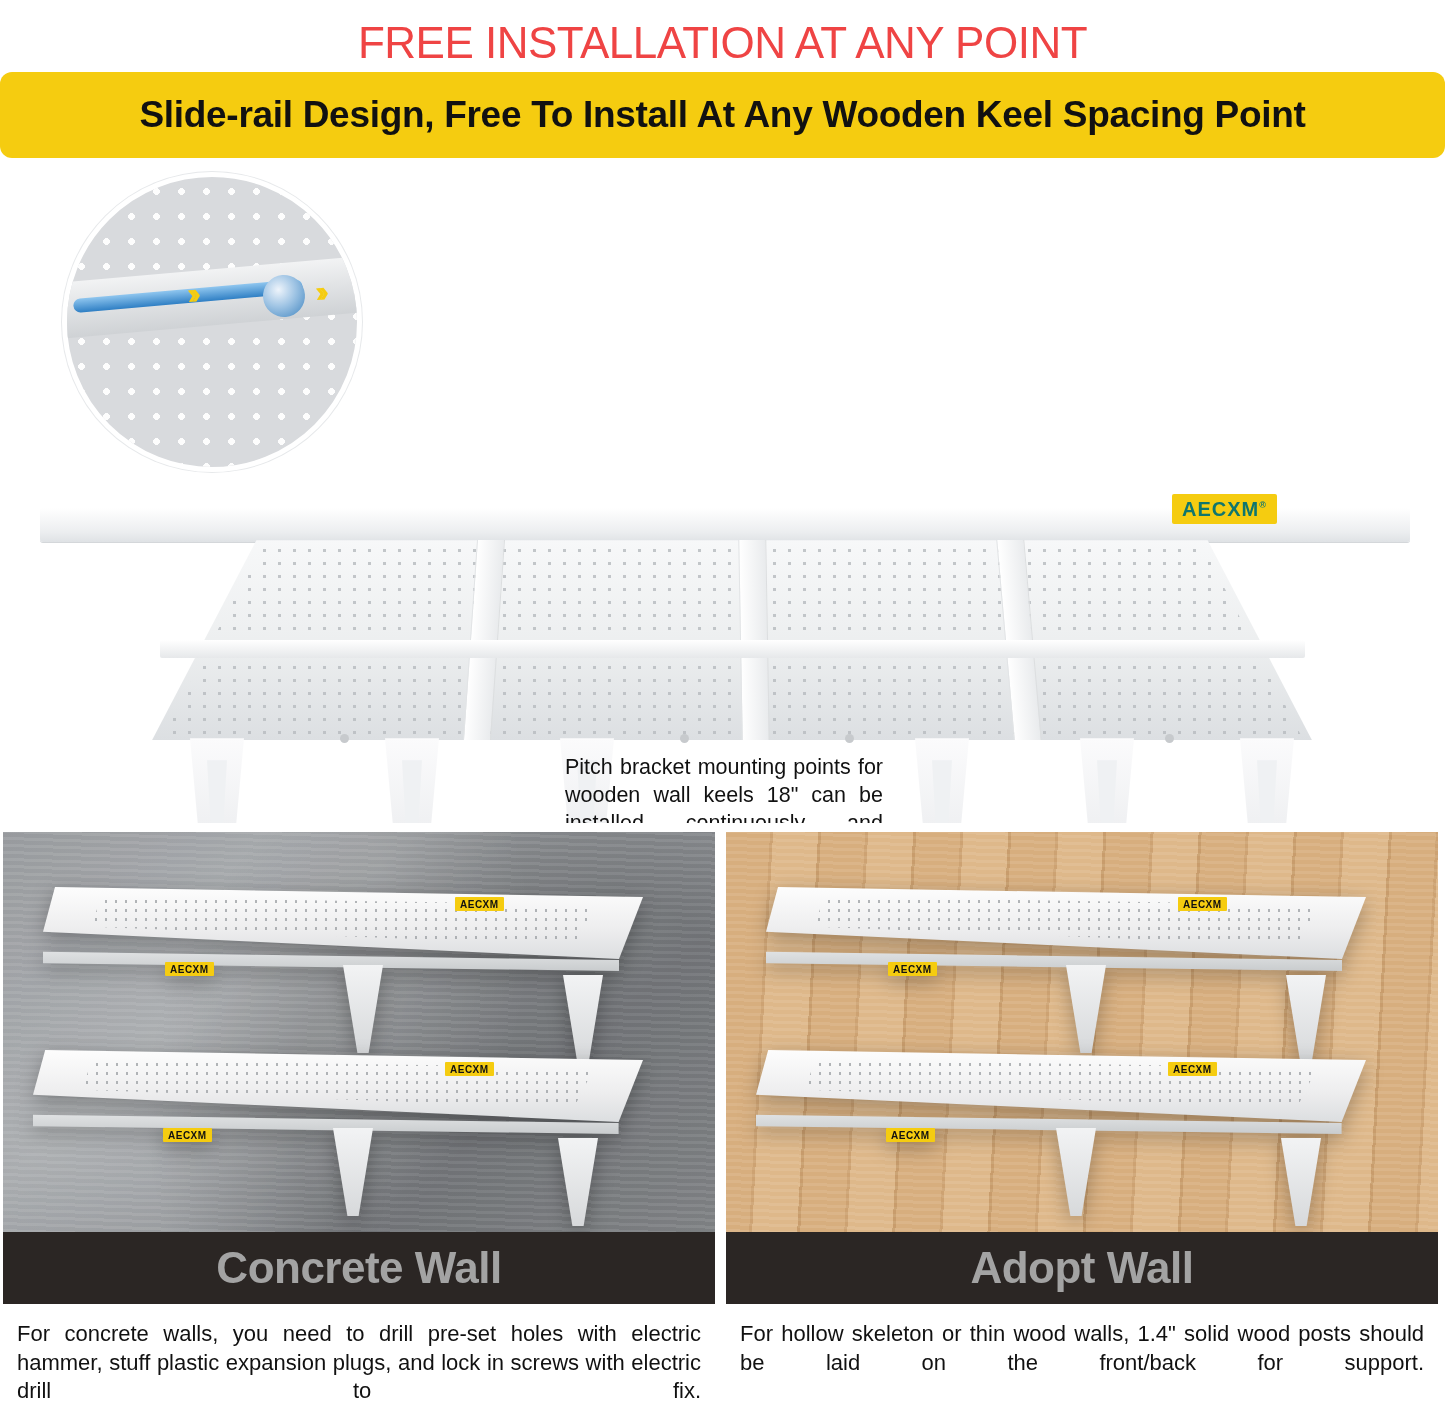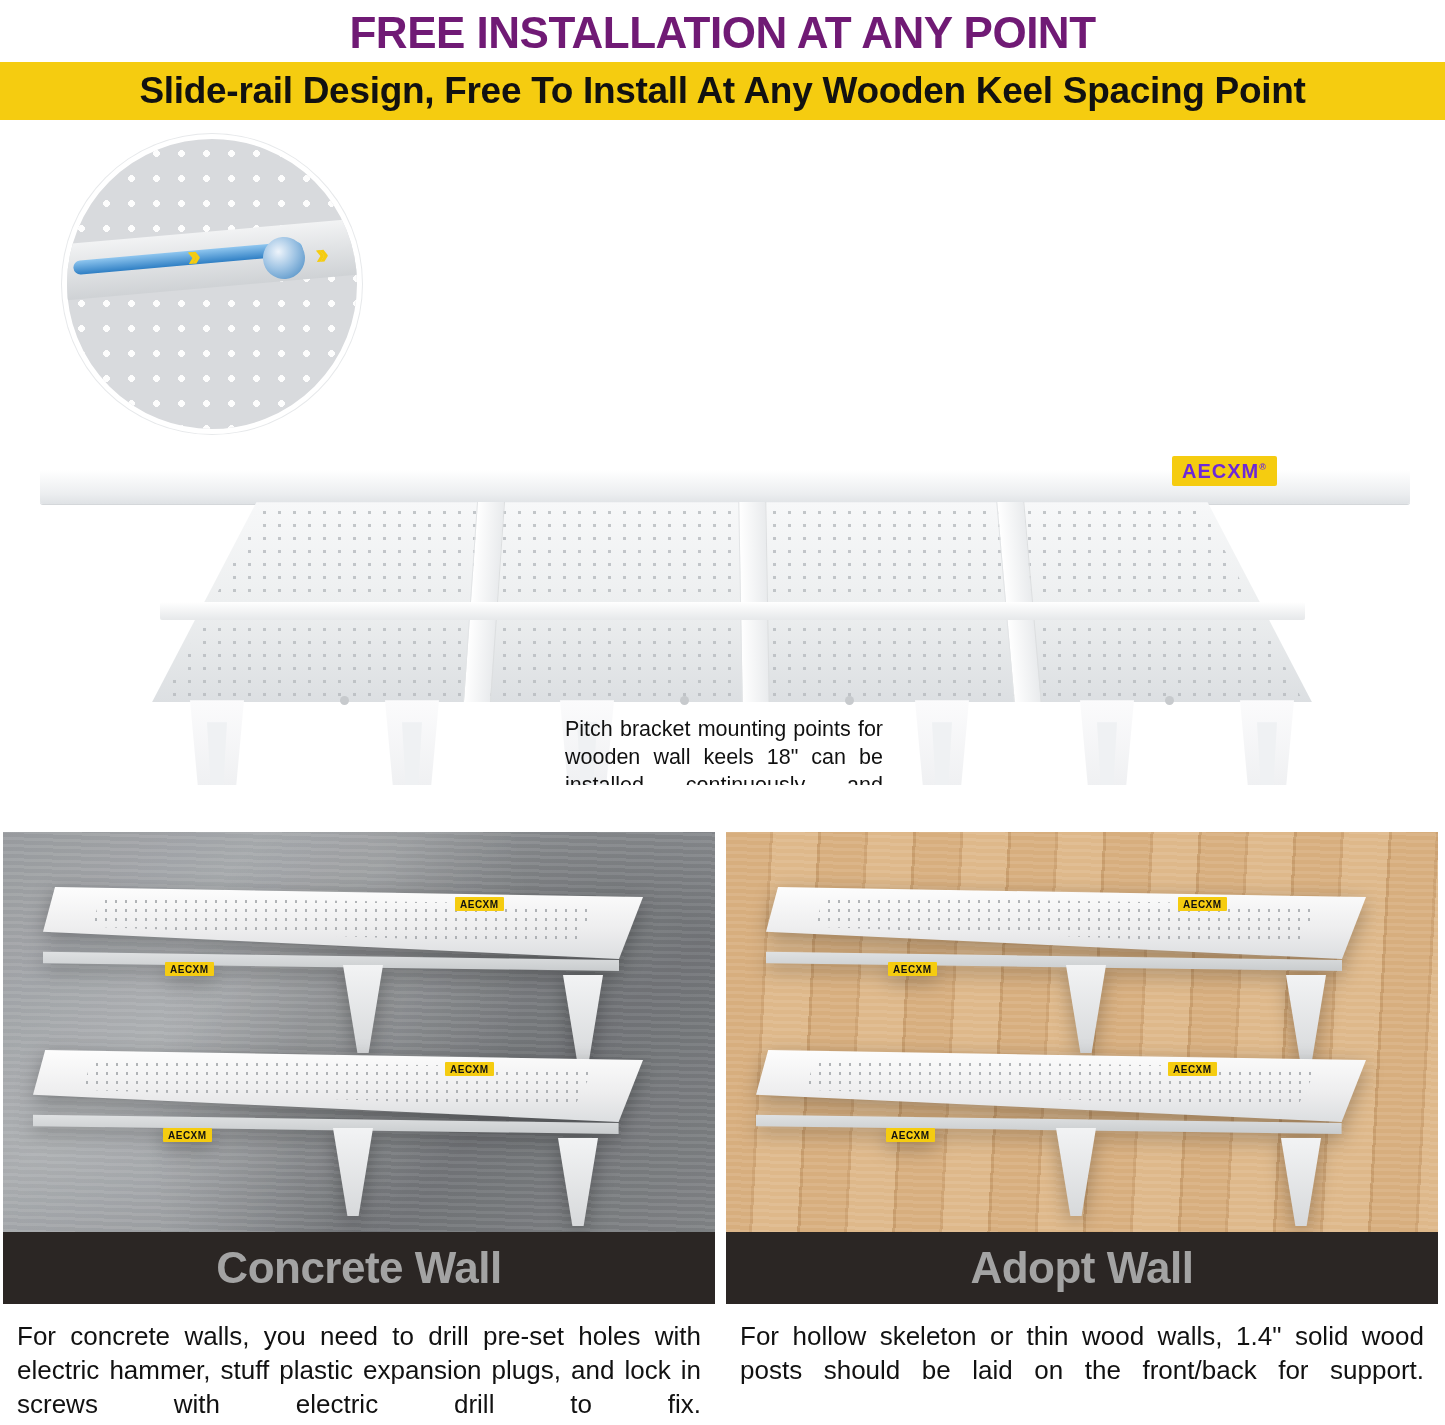--- a/index.html
+++ b/index.html
@@ -13,32 +13,33 @@
     font-family: "Liberation Sans", sans-serif;
     color: #111;
     overflow: hidden;
     position: relative;
   }
 
   
   .headline {
     text-align: center;
     font-size: 44px;
-    font-weight: bold;
+    font-weight: normal;
     letter-spacing: -0.5px;
-    padding: 10px 0 6px;
+    padding: 20px 0 6px;
     line-height: 1.05;
-    color: #701a75;
+    color: #ef4444;
   }
   .subbar {
     background: #f5cc10;
-    height: 58px;
+    height: 86px;
     display: flex;
     align-items: center;
     justify-content: center;
+    border-radius: 12px;
   }
   .subbar .txt {
     font-size: 37px;
     font-weight: bold;
     color: #111;
     letter-spacing: -0.3px;
     white-space: nowrap;
   }
 
   
@@ -202,21 +203,21 @@
     width: 9px; height: 9px;
     border-radius: 50%;
     background: #c7cacd;
   }
 
   .brand-badge {
     position: absolute;
     left: 1172px;
     top: 336px;
     background: #f5cc10;
-    color: #6d28d9;
+    color: #0f766e;
     font-size: 20px;
     font-weight: bold;
     letter-spacing: 1px;
     padding: 4px 10px 3px;
     border-radius: 2px;
   }
   .brand-badge sup { font-size: 9px; vertical-align: super; }
 
   .pitch-note {
     position: absolute;
@@ -327,21 +328,21 @@
   }
   .caption-bar .t {
     color: #a3a3a3;
     font-size: 44px;
     font-weight: bold;
     letter-spacing: -0.5px;
     line-height: 1;
   }
   .panel .body {
     padding: 16px 14px 0 14px;
-    font-size: 26px;
+    font-size: 22px;
     line-height: 1.30;
     color: #111;
     text-align: justify;
     text-align-last: justify;
     box-sizing: border-box;
   }
 </style>
 </head>
 <body>
 

